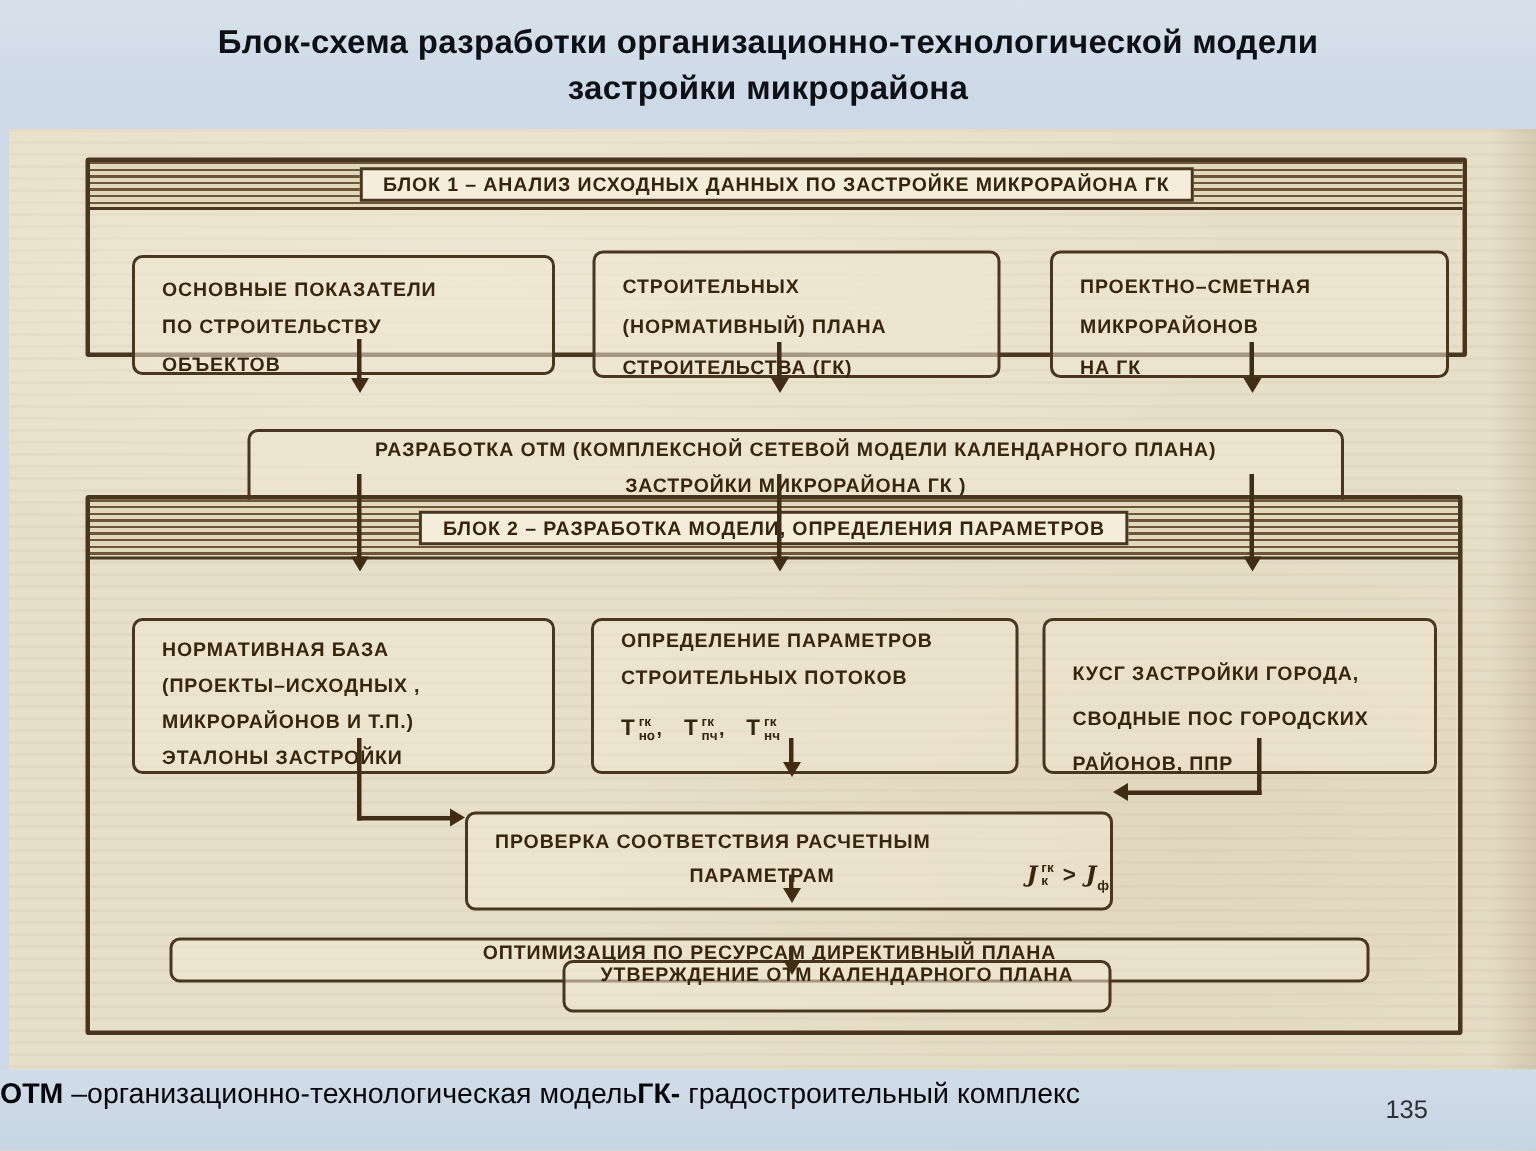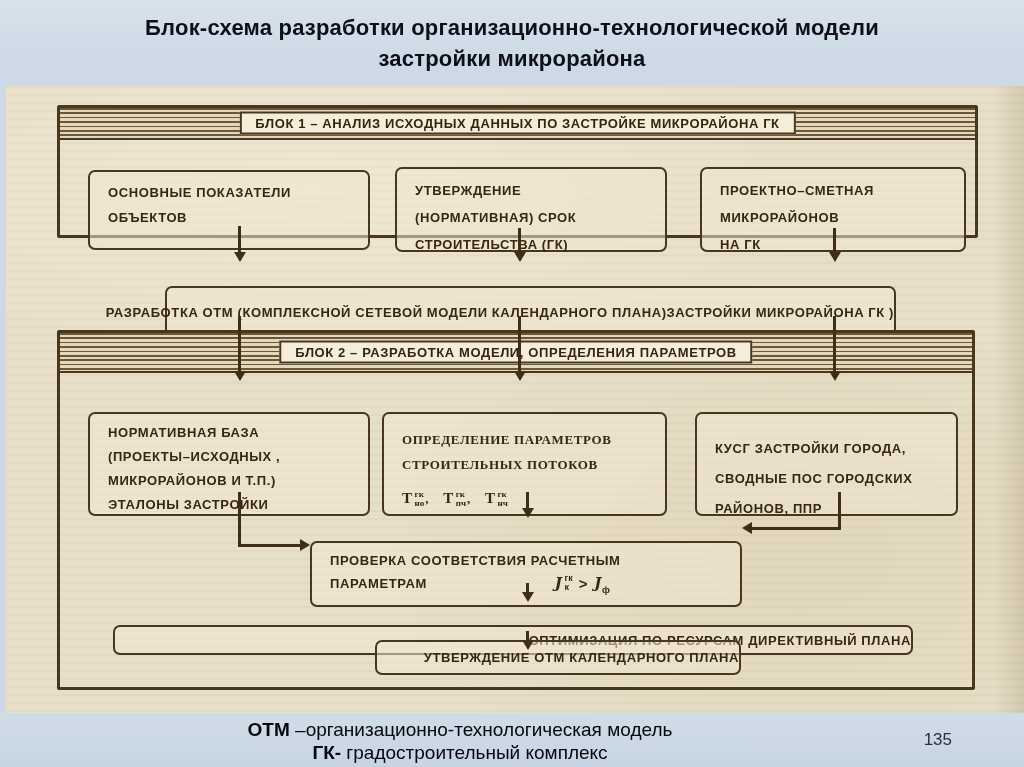--- a/index.html
+++ b/index.html
@@ -52,21 +52,21 @@
 
   .node{
     position:absolute;border:2.5px solid #49361f;border-radius:7px;
     background:rgba(240,232,209,0.55);
     color:#38270f;font-weight:bold;font-size:13px;letter-spacing:0.6px;
     box-sizing:border-box;
     margin-top:24px;
   }
   .node .ln{white-space:nowrap;}
   .node.leftpad{padding:8px 10px 0 18px;}
-  .node.center{display:flex;flex-direction:row;justify-content:flex-end;align-items:center;text-align:center;}
+  .node.center{display:flex;flex-direction:column;justify-content:flex-start;align-items:center;text-align:center;}
 
   
   .vline{position:absolute;width:3px;background:#3f2d16;z-index:5;}
   .hline{position:absolute;height:3px;background:#3f2d16;z-index:5;}
   .adown{position:absolute;width:0;height:0;z-index:6;
     border-left:6px solid transparent;border-right:6px solid transparent;border-top:10px solid #3f2d16;}
   .aright{position:absolute;width:0;height:0;z-index:6;
     border-top:6px solid transparent;border-bottom:6px solid transparent;border-left:10px solid #3f2d16;}
   .aleft{position:absolute;width:0;height:0;z-index:6;
     border-top:6px solid transparent;border-bottom:6px solid transparent;border-right:10px solid #3f2d16;}
@@ -76,32 +76,32 @@
   .term{display:inline-flex;align-items:center;}
   .tbase{font-size:15px;font-weight:bold;}
   .tbase.it{font-style:italic;font-family:"DejaVu Serif","Liberation Serif",serif;}
   .stack{display:inline-flex;flex-direction:column;margin-left:2px;}
   .stack .ss{font-size:9px;line-height:9px;font-weight:bold;letter-spacing:0;}
   .sep{font-size:13px;font-weight:bold;margin-left:1px;}
   .op{font-size:15px;font-weight:bold;margin:0 6px;}
   .subonly{font-size:9px;font-weight:bold;align-self:flex-end;margin-bottom:-3px;}
 
   
-  .checkrow{display:flex;align-items:center;margin-top:6px;}
+  .checkrow{display:flex;align-items:center;margin-top:6px;justify-content:flex-end;}
   .checkrow .lbl{white-space:nowrap;}
   .checkrow .frm{display:inline-flex;align-items:center;margin-left:128px;}
 
   
   .footerband{
     position:absolute;left:0;top:713px;width:1024px;height:54px;
     background:linear-gradient(0deg,#c7d4e2 0%,#cfdbe7 80%);
   }
   .footnotes{
     position:absolute;left:0;top:5px;width:920px;
-    display:flex;flex-direction:column;align-items:center;gap:0px;
+    display:flex;flex-direction:row;align-items:center;gap:0px;
     font-size:19px;color:#05070c;line-height:23px;
   }
   .footnotes b{font-weight:bold;}
   .pagenum{
     position:absolute;right:72px;top:17px;font-size:17px;color:#2e3238;
   }
 </style>
 </head>
 <body>
 
@@ -115,25 +115,26 @@
   <div class="scan">
 
     <div class="frame" style="left:51px;top:19px;width:915px;height:127px;">
       <div class="band" style="height:30px;">
         <div class="bandlabel">БЛОК 1 – АНАЛИЗ ИСХОДНЫХ ДАННЫХ ПО ЗАСТРОЙКЕ МИКРОРАЙОНА ГК</div>
       </div>
     </div>
 
     <div class="node leftpad" style="left:82px;top:60px;width:282px;height:80px;line-height:25px;">
       <div class="ln">ОСНОВНЫЕ ПОКАЗАТЕЛИ</div>
+      <div class="ln">ПО СТРОИТЕЛЬСТВУ</div>
       <div class="ln">ОБЪЕКТОВ</div>
     </div>
     <div class="node leftpad" style="left:389px;top:57px;width:272px;height:85px;line-height:27px;">
-      <div class="ln">УТВЕРЖДЕНИЕ</div>
-      <div class="ln">(НОРМАТИВНАЯ) СРОК</div>
+      <div class="ln">СТРОИТЕЛЬНЫХ</div>
+      <div class="ln">(НОРМАТИВНЫЙ) ПЛАНА</div>
       <div class="ln">СТРОИТЕЛЬСТВА (ГК)</div>
     </div>
     <div class="node leftpad" style="left:694px;top:57px;width:266px;height:85px;line-height:27px;">
       <div class="ln">ПРОЕКТНО–СМЕТНАЯ</div>
       <div class="ln">МИКРОРАЙОНОВ</div>
       <div class="ln">НА ГК</div>
     </div>
 
     <div class="vline" style="left:232px;top:140px;height:29px;"></div>
     <div class="adown" style="left:228px;top:166px;"></div>
@@ -160,21 +161,21 @@
       </div>
     </div>
 
     <div class="node leftpad" style="left:82px;top:302px;width:282px;height:104px;line-height:24px;padding-top:7px;">
       <div class="ln">НОРМАТИВНАЯ БАЗА</div>
       <div class="ln">(ПРОЕКТЫ–ИСХОДНЫХ ,</div>
       <div class="ln">МИКРОРАЙОНОВ  И Т.П.)</div>
       <div class="ln">ЭТАЛОНЫ ЗАСТРОЙКИ</div>
     </div>
 
-    <div class="node leftpad" style="left:376px;top:302px;width:285px;height:104px;line-height:25px;padding-top:13px;font-family:Liberation Serif, serif;">
+    <div class="node leftpad" style="left:388px;top:302px;width:285px;height:104px;line-height:25px;padding-top:0;">
       <div class="ln">ОПРЕДЕЛЕНИЕ ПАРАМЕТРОВ</div>
       <div class="ln">СТРОИТЕЛЬНЫХ ПОТОКОВ</div>
       <div class="frow">
         <span class="term">
           <span class="tbase">Т</span>
             <span class="stack">
               <span class="ss">гк</span>
               <span class="ss">но</span>
             </span>
             <span class="sep">,</span>

